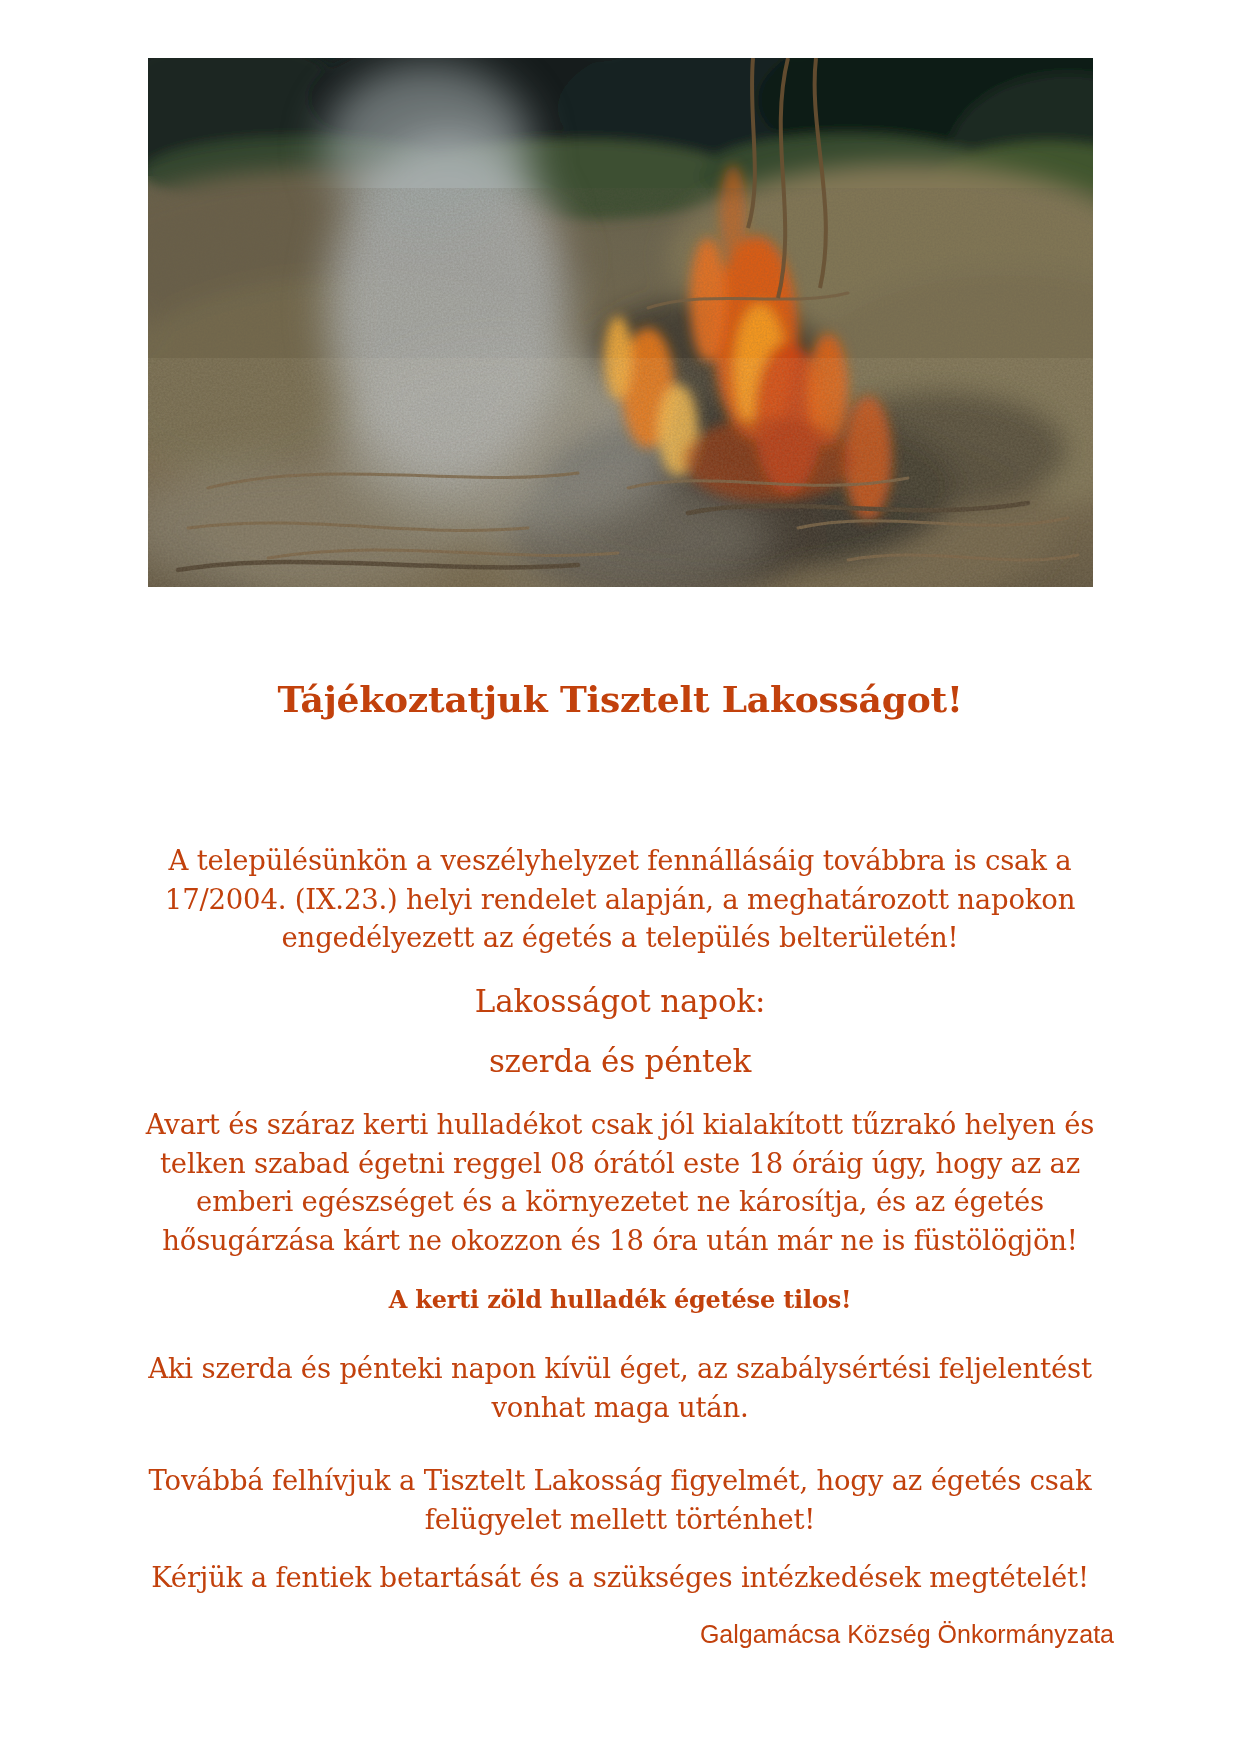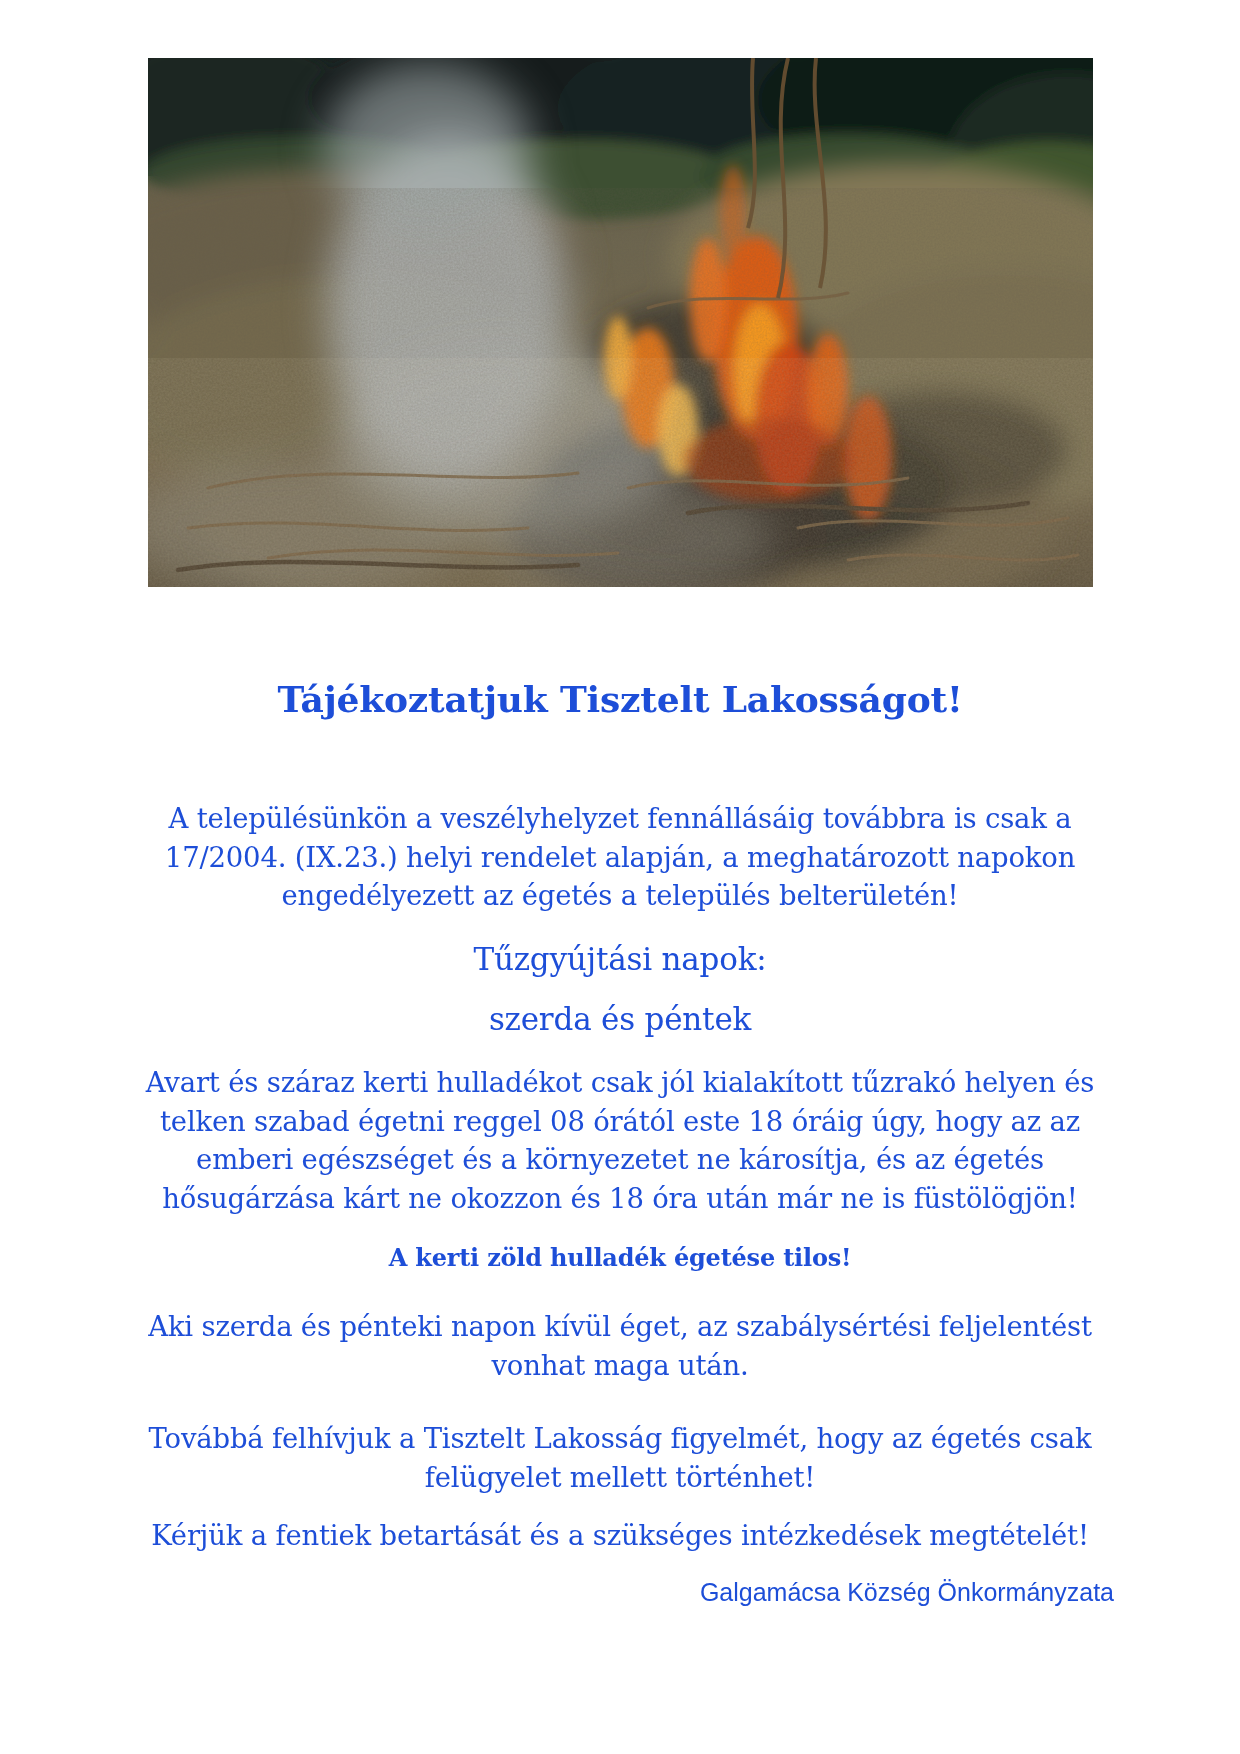--- a/index.html
+++ b/index.html
@@ -5,21 +5,21 @@
   html, body {
     margin: 0;
     padding: 0;
     background: #ffffff;
   }
   .page {
     position: relative;
     width: 1240px;
     height: 1754px;
     background: #ffffff;
-    color: #1d4ed8;
+    color: #c2410c;
     font-family: "DejaVu Serif", serif;
     overflow: hidden;
   }
   .photo-frame {
     position: absolute;
     left: 148px;
     top: 58px;
     width: 945px;
     height: 529px;
     overflow: hidden;
@@ -38,21 +38,21 @@
     font-size: 36px;
     line-height: 1.2;
     font-weight: 700;
   }
   .para {
     margin: 24px 0 0 0;
     font-size: 27.5px;
     line-height: 1.4;
     font-weight: 400;
   }
-  .para.intro { margin-top: 78px; }
+  .para.intro { margin-top: 120px; }
   .days-label {
     margin: 24px 0 0 0;
     font-size: 31px;
     line-height: 1.3;
     font-weight: 400;
   }
   .days-value {
     margin: 20px 0 0 0;
     font-size: 31px;
     line-height: 1.3;
@@ -185,21 +185,21 @@
       <rect x="0" y="130" width="945" height="399" filter="url(#grainDark)" opacity="0.5"></rect>
       <rect x="0" y="300" width="945" height="229" filter="url(#grainLight)" opacity="0.5"></rect>
     </svg>
   </div>
 
   <div class="content">
     <h1 class="doc-title">Tájékoztatjuk Tisztelt Lakosságot!</h1>
 
     <p class="para intro">A településünkön a veszélyhelyzet fennállásáig továbbra is csak a 17/2004. (IX.23.) helyi rendelet alapján, a meghatározott napokon engedélyezett az égetés a település belterületén!</p>
 
-    <p class="days-label">Tűzgyújtási napok:</p>
+    <p class="days-label">Lakosságot napok:</p>
 
     <p class="days-value">szerda és péntek</p>
 
     <p class="para rules">Avart és száraz kerti hulladékot csak jól kialakított tűzrakó helyen és telken szabad égetni reggel 08 órától este 18 óráig úgy, hogy az az emberi egészséget és a környezetet ne károsítja, és az égetés hősugárzása kárt ne okozzon és 18 óra után már ne is füstölögjön!</p>
 
     <p class="prohibition">A kerti zöld hulladék égetése tilos!</p>
 
     <p class="para penalty">Aki szerda és pénteki napon kívül éget, az szabálysértési feljelentést vonhat maga után.</p>
 
     <p class="para supervision">Továbbá felhívjuk a Tisztelt Lakosság figyelmét, hogy az égetés csak felügyelet mellett történhet!</p>

